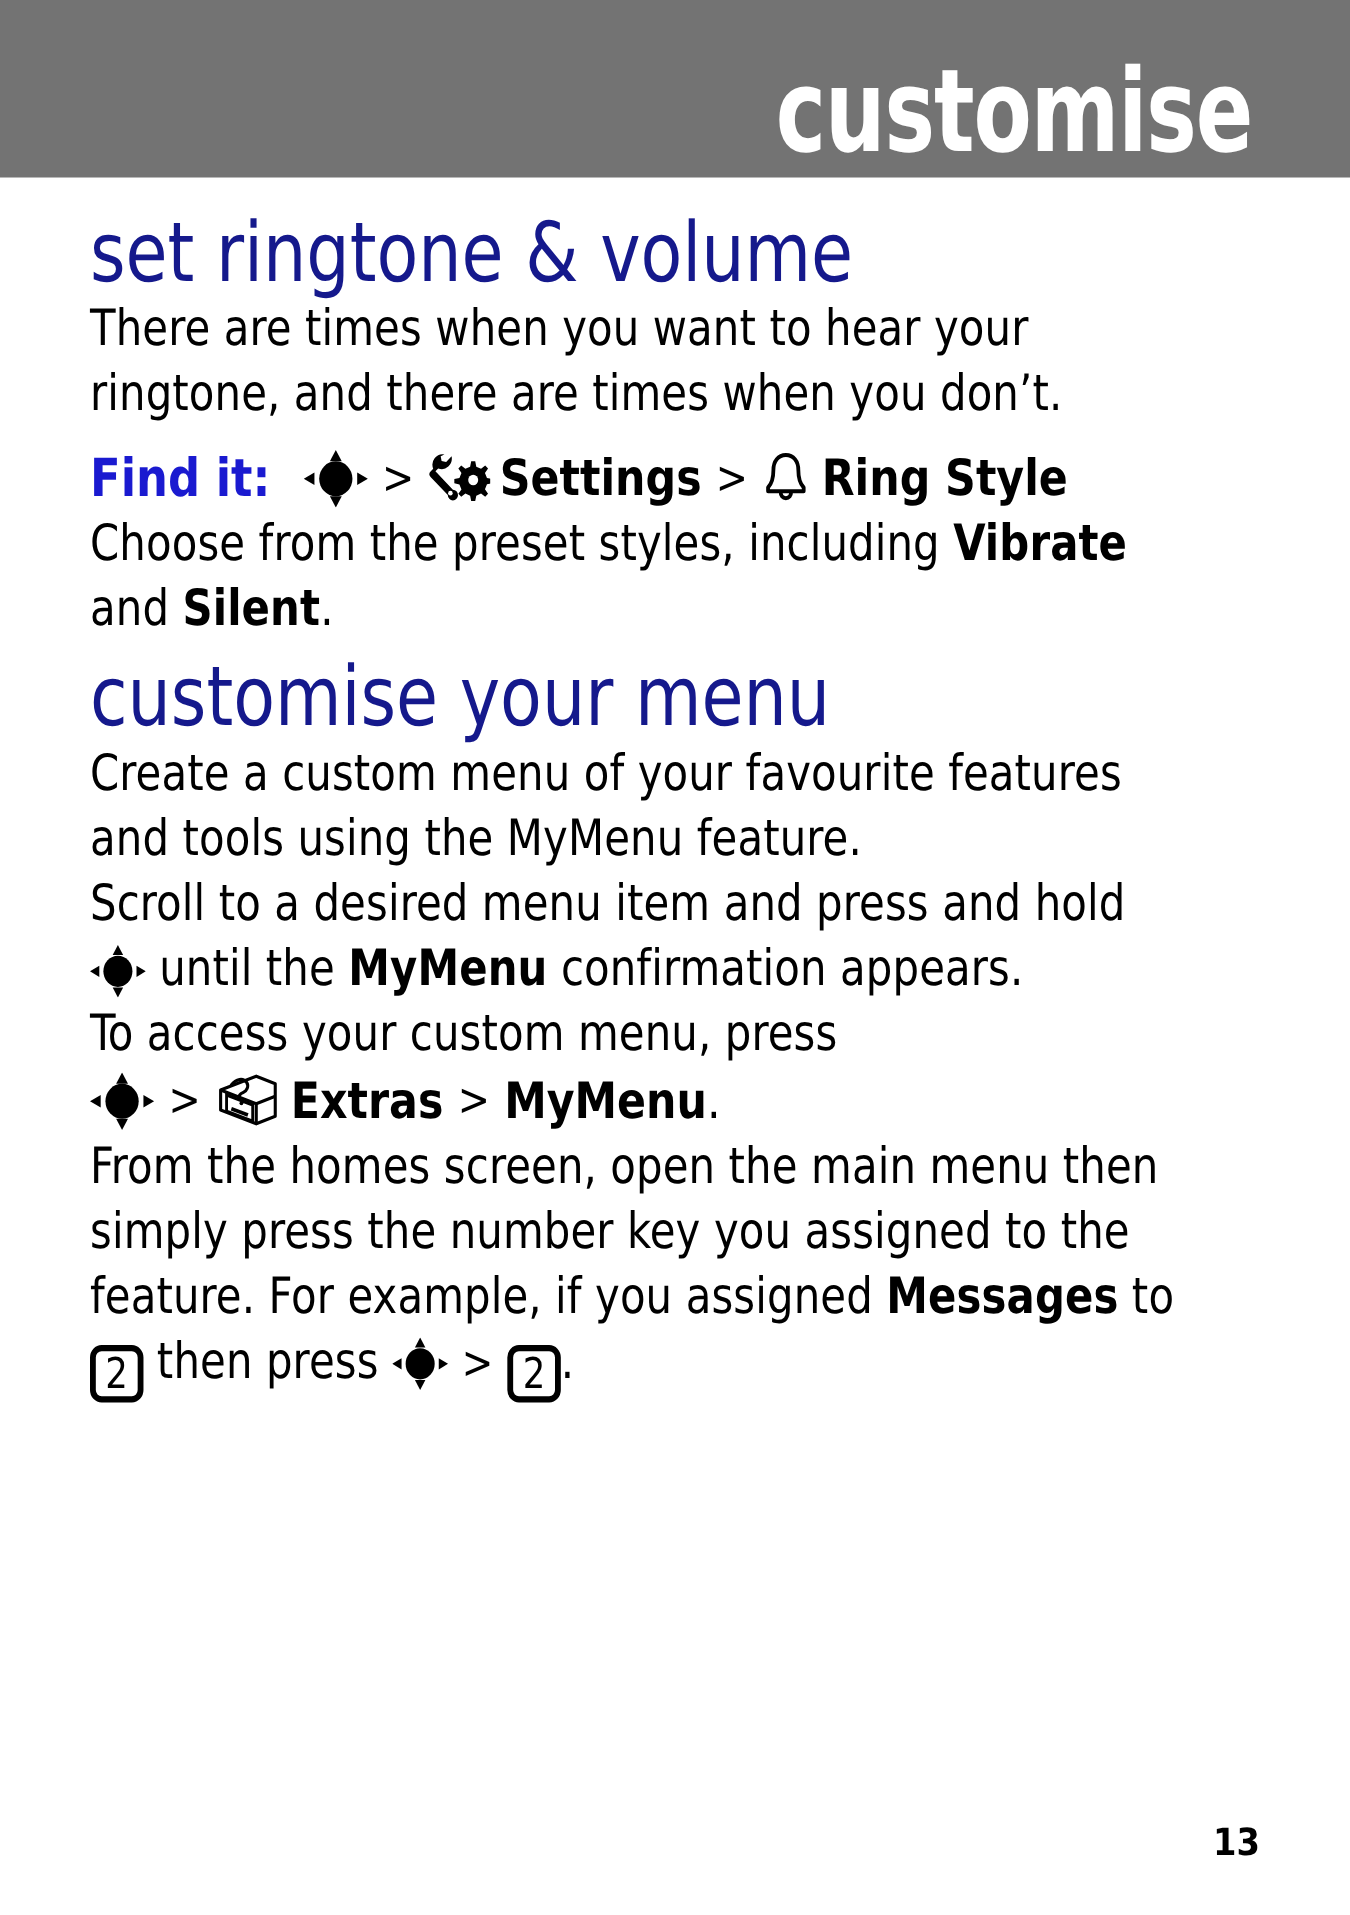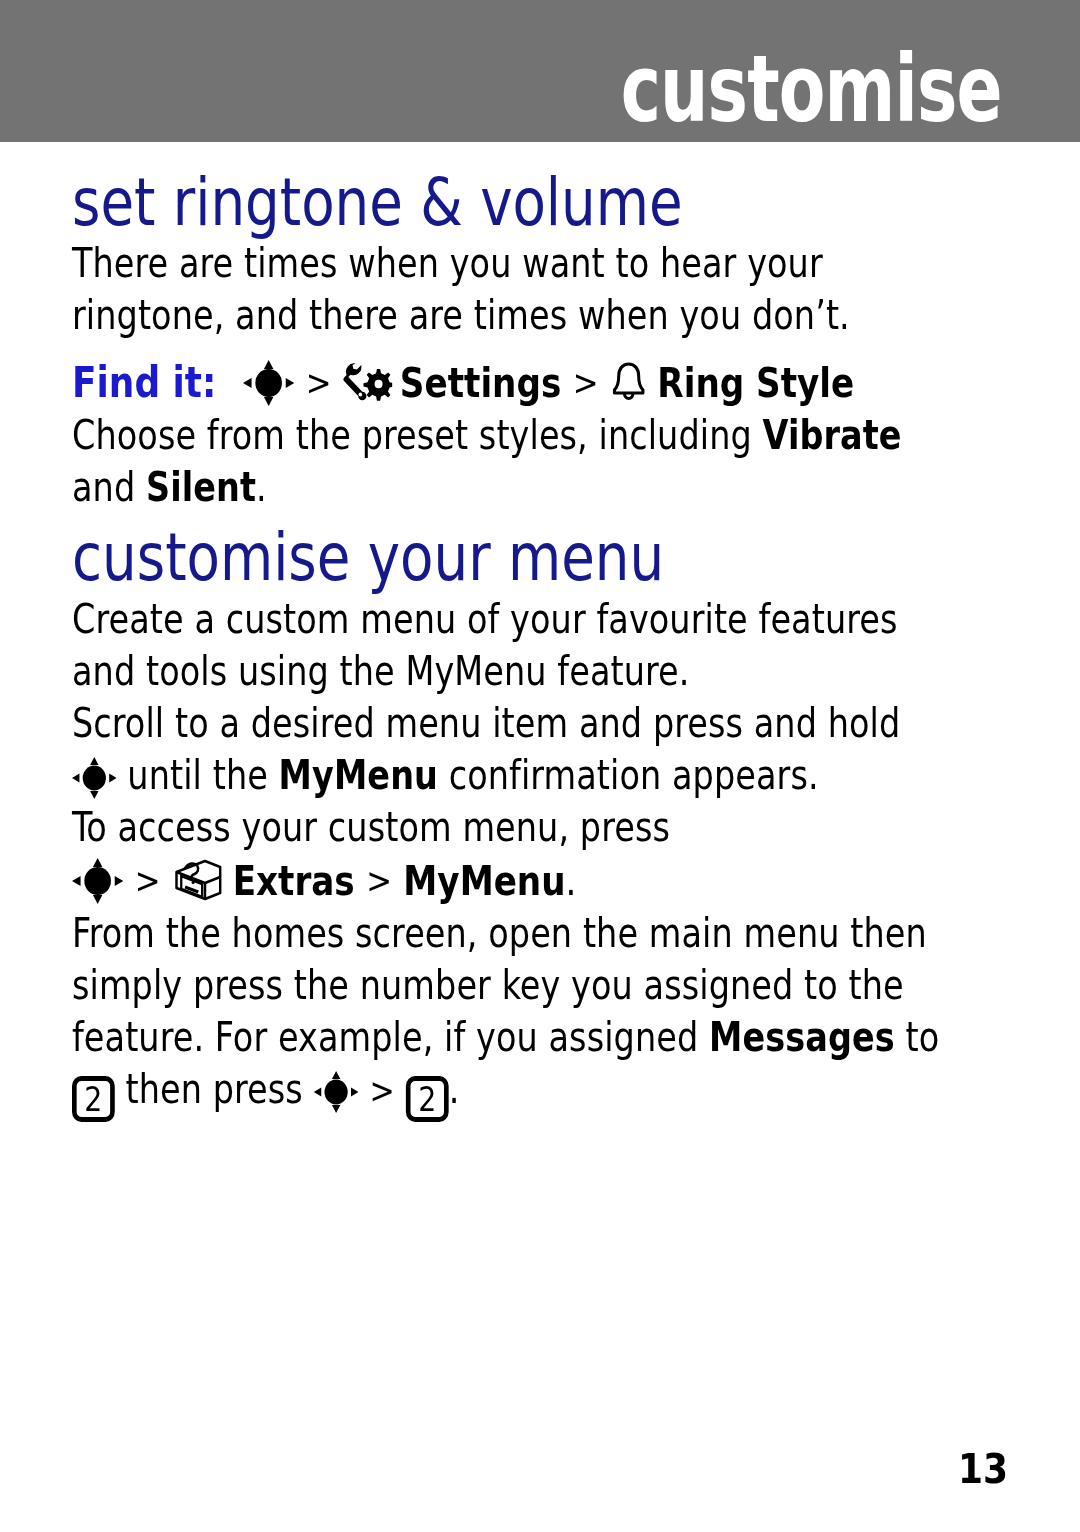--- a/index.html
+++ b/index.html
@@ -157,21 +157,21 @@
     color: #000;
   }
 
   
   .folio {
     position: absolute;
     right: 72px;
     bottom: 40px;
     font-family: "Liberation Sans Narrow", "DejaVu Sans Condensed", "Liberation Sans", sans-serif;
     font-weight: bold;
-    font-size: 40px;
+    font-size: 30px;
     color: #000;
   }
 </style>
 </head>
 <body>
 
 <div class="banner">
   <div class="banner-title">customise</div>
 </div>
 

